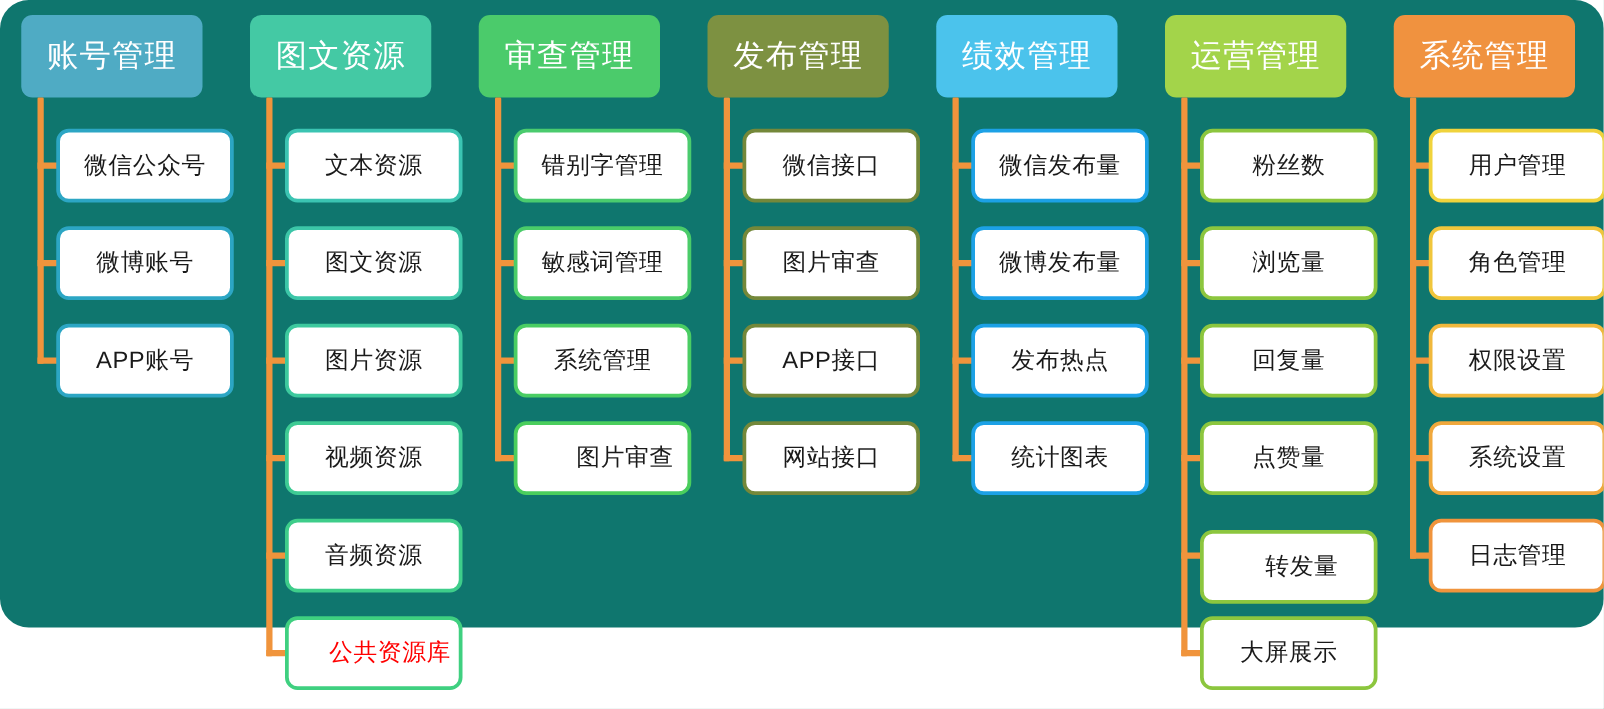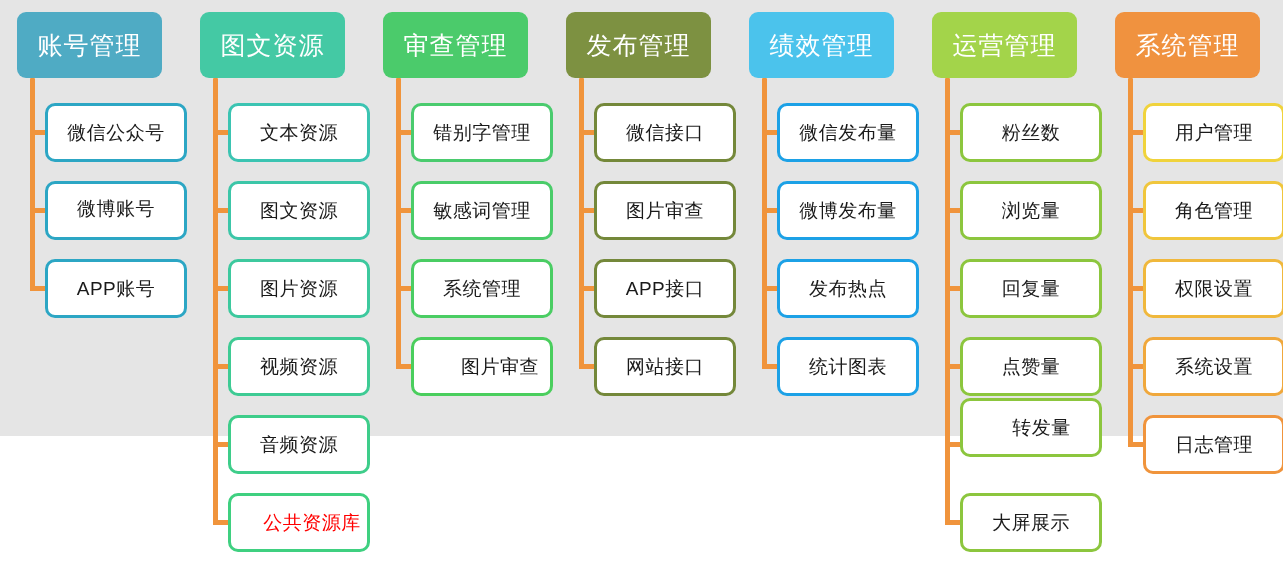--- a/index.html
+++ b/index.html
@@ -9,22 +9,23 @@
   }
   body {
     font-family: "Liberation Sans", "DejaVu Sans", sans-serif;
     width: 1283px;
     height: 567px;
     overflow: hidden;
   }
   #diagram {
     position: relative;
     width: 1283px;
-    height: 436px;
-    background: #e5e5e5;
+    height: 502px;
+    background: #0f766e;
+    border-radius: 23px;
   }
   .column {
     position: absolute;
     top: 0;
     width: 183px;
     height: 567px;
   }
   .col-header {
     position: absolute;
     left: 17px;
@@ -80,21 +81,21 @@
 </head>
 <body>
 
 <div id="diagram">
     <div class="column" style="left: 0px;">
       <div class="col-header" style="background: rgb(79, 171, 196); color: rgb(255, 255, 255);">账号管理</div>
       <div class="trunk" style="height: 213px; background: rgb(240, 148, 60);"></div>
       <div class="stub" style="top: 130px; background: rgb(240, 148, 60);"></div>
       <div class="child" style="top: 103px; border-color: rgb(44, 166, 196); color: rgb(26, 26, 26);">微信公众号</div>
       <div class="stub" style="top: 208px; background: rgb(240, 148, 60);"></div>
-      <div class="child" style="top: 181px; border-color: rgb(44, 166, 196); color: rgb(26, 26, 26); font-family: Liberation Mono, monospace;">微博账号</div>
+      <div class="child" style="top: 181px; border-color: rgb(44, 166, 196); color: rgb(26, 26, 26);">微博账号</div>
       <div class="stub" style="top: 286px; background: rgb(240, 148, 60);"></div>
       <div class="child" style="top: 259px; border-color: rgb(44, 166, 196); color: rgb(26, 26, 26);">APP账号</div>
     </div>
     <div class="column" style="left: 183px;">
       <div class="col-header" style="background: rgb(68, 201, 164); color: rgb(255, 255, 255);">图文资源</div>
       <div class="trunk" style="height: 447px; background: rgb(240, 148, 60);"></div>
       <div class="stub" style="top: 130px; background: rgb(240, 148, 60);"></div>
       <div class="child" style="top: 103px; border-color: rgb(59, 196, 178); color: rgb(26, 26, 26);">文本资源</div>
       <div class="stub" style="top: 208px; background: rgb(240, 148, 60);"></div>
       <div class="child" style="top: 181px; border-color: rgb(60, 198, 168); color: rgb(26, 26, 26);">图文资源</div>
@@ -148,21 +149,21 @@
       <div class="trunk" style="height: 447px; background: rgb(240, 148, 60);"></div>
       <div class="stub" style="top: 130px; background: rgb(240, 148, 60);"></div>
       <div class="child" style="top: 103px; border-color: rgb(140, 198, 62); color: rgb(26, 26, 26);">粉丝数</div>
       <div class="stub" style="top: 208px; background: rgb(240, 148, 60);"></div>
       <div class="child" style="top: 181px; border-color: rgb(140, 198, 62); color: rgb(26, 26, 26);">浏览量</div>
       <div class="stub" style="top: 286px; background: rgb(240, 148, 60);"></div>
       <div class="child" style="top: 259px; border-color: rgb(140, 198, 62); color: rgb(26, 26, 26);">回复量</div>
       <div class="stub" style="top: 364px; background: rgb(240, 148, 60);"></div>
       <div class="child" style="top: 337px; border-color: rgb(140, 198, 62); color: rgb(26, 26, 26);">点赞量</div>
       <div class="stub" style="top: 442px; background: rgb(240, 148, 60);"></div>
-      <div class="child" style="top: 398px; border-color: rgb(140, 198, 62); color: rgb(26, 26, 26); padding-left: 21px;">转发量</div>
+      <div class="child" style="top: 424px; border-color: rgb(140, 198, 62); color: rgb(26, 26, 26); padding-left: 21px;">转发量</div>
       <div class="stub" style="top: 520px; background: rgb(240, 148, 60);"></div>
       <div class="child" style="top: 493px; border-color: rgb(140, 198, 62); color: rgb(26, 26, 26);">大屏展示</div>
     </div>
     <div class="column" style="left: 1098px;">
       <div class="col-header" style="background: rgb(240, 146, 63); color: rgb(255, 255, 255);">系统管理</div>
       <div class="trunk" style="height: 369px; background: rgb(240, 148, 60);"></div>
       <div class="stub" style="top: 130px; background: rgb(240, 148, 60);"></div>
       <div class="child" style="top: 103px; border-color: rgb(240, 211, 60); color: rgb(26, 26, 26);">用户管理</div>
       <div class="stub" style="top: 208px; background: rgb(240, 148, 60);"></div>
       <div class="child" style="top: 181px; border-color: rgb(240, 198, 60); color: rgb(26, 26, 26);">角色管理</div>

